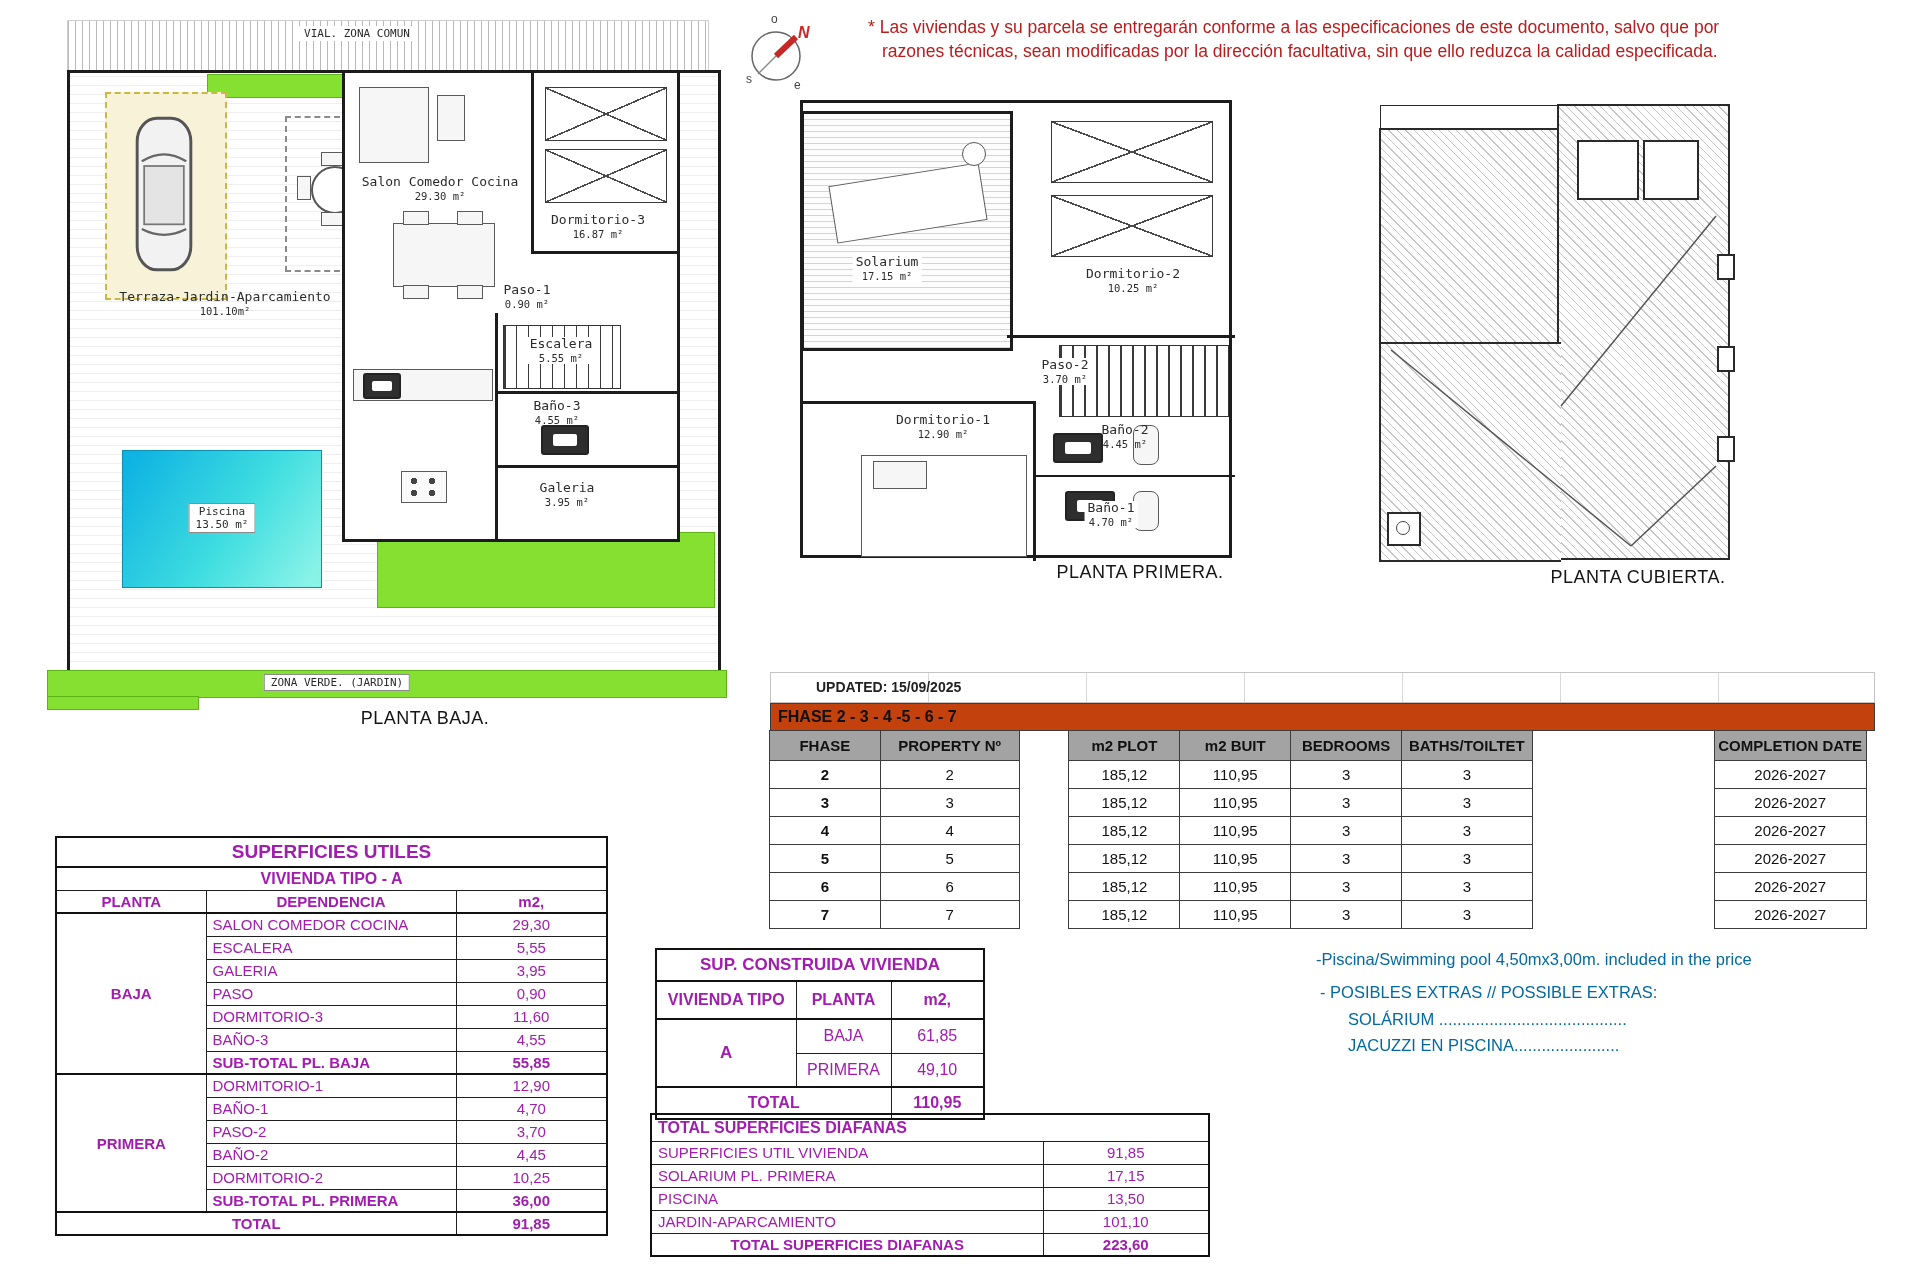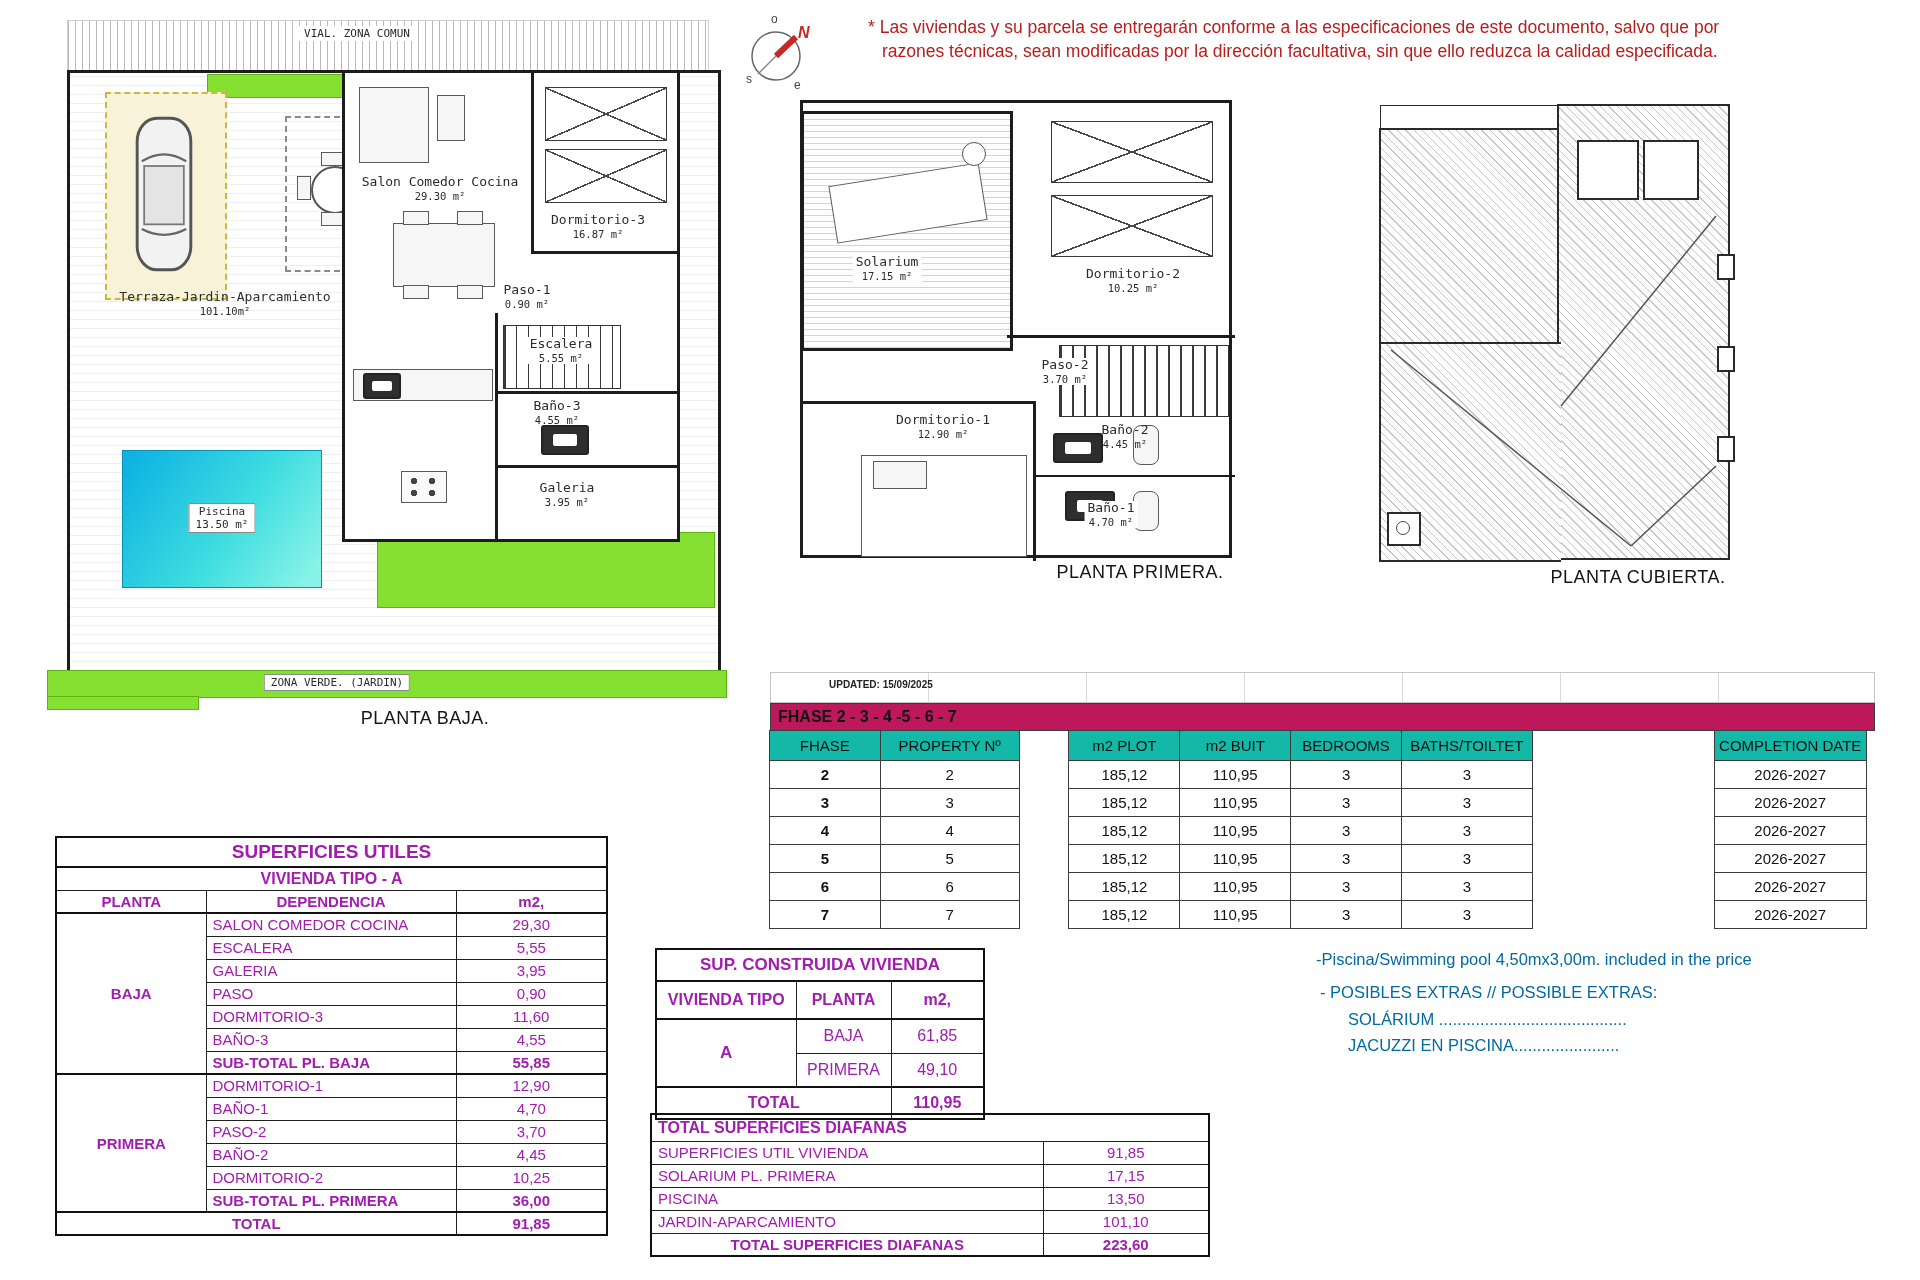--- a/index.html
+++ b/index.html
@@ -27,28 +27,28 @@
   .boxed-label{position:absolute;background:#fff;border:1px solid #8a8a8a;padding:1px 6px;
      font-family:"DejaVu Sans Mono",monospace;font-size:11px;color:#2b2b2b;transform:translateX(-50%);white-space:nowrap;}
   .plan-title{position:absolute;font-size:18px;letter-spacing:.5px;color:#151515;transform:translateX(-50%);white-space:nowrap;}
   .sink{position:absolute;border:2px solid #222;background:#2e2e2e;border-radius:3px;}
   .sink::after{content:"";position:absolute;left:22%;top:28%;width:56%;height:44%;background:#fff;border-radius:2px;}
   
   .ptable{position:absolute;left:770px;top:672px;width:1105px;font-size:15px;}
   .prow{position:relative;display:flex;}
   .pcell{box-sizing:border-box;border:1.2px solid #3c3c3c;margin-left:-1.2px;margin-top:-1.2px;
          display:flex;align-items:center;justify-content:center;background:#fff;}
-  .phead .pcell{background:#14b8a6;font-weight:normal;}
+  .phead .pcell{background:#a3a3a3;font-weight:bold;}
   .pgap{box-sizing:border-box;border:none;background:transparent;}
   .c-f{width:112px;} .c-p{width:140px;} .g1{width:50px;} .c-plot{width:112px;}
   .c-buit{width:112px;} .c-bed{width:112px;} .c-bath{width:132px;} .g2{width:182px;} .c-comp{width:153px;}
   .updrow{position:relative;height:31px;border:1px solid #c4c4c4;box-sizing:border-box;
           background:repeating-linear-gradient(90deg,transparent 0 157px,#d9d9d9 157px 158px);}
-  .updrow span{position:absolute;left:45px;top:6px;font-size:10px;font-weight:bold;color:#222;margin-left:13px;}
-  .bandrow{box-sizing:border-box;height:28px;background:#be185d;border:1.2px solid #3c3c3c;
+  .updrow span{position:absolute;left:45px;top:6px;font-size:14px;font-weight:bold;color:#222;}
+  .bandrow{box-sizing:border-box;height:28px;background:#c2410c;border:1.2px solid #3c3c3c;
            font-weight:bold;font-size:16px;display:flex;align-items:center;padding-left:7px;}
   
   table.dt{border-collapse:collapse;font-size:15px;color:#a21caf;}
   table.dt td,table.dt th{border:1.4px solid #1f1f1f;padding:1px 6px;height:23px;box-sizing:border-box;}
   table.dt th{font-weight:bold;}
   .tc{text-align:center;} .tl{text-align:left;} .bold{font-weight:bold;}
   .thick-b{border-bottom:2.5px solid #111 !important;}
   .outer2{border:2.5px solid #111 !important;}
   
   .note-line{position:absolute;font-size:16.5px;color:#0369a1;white-space:nowrap;}

